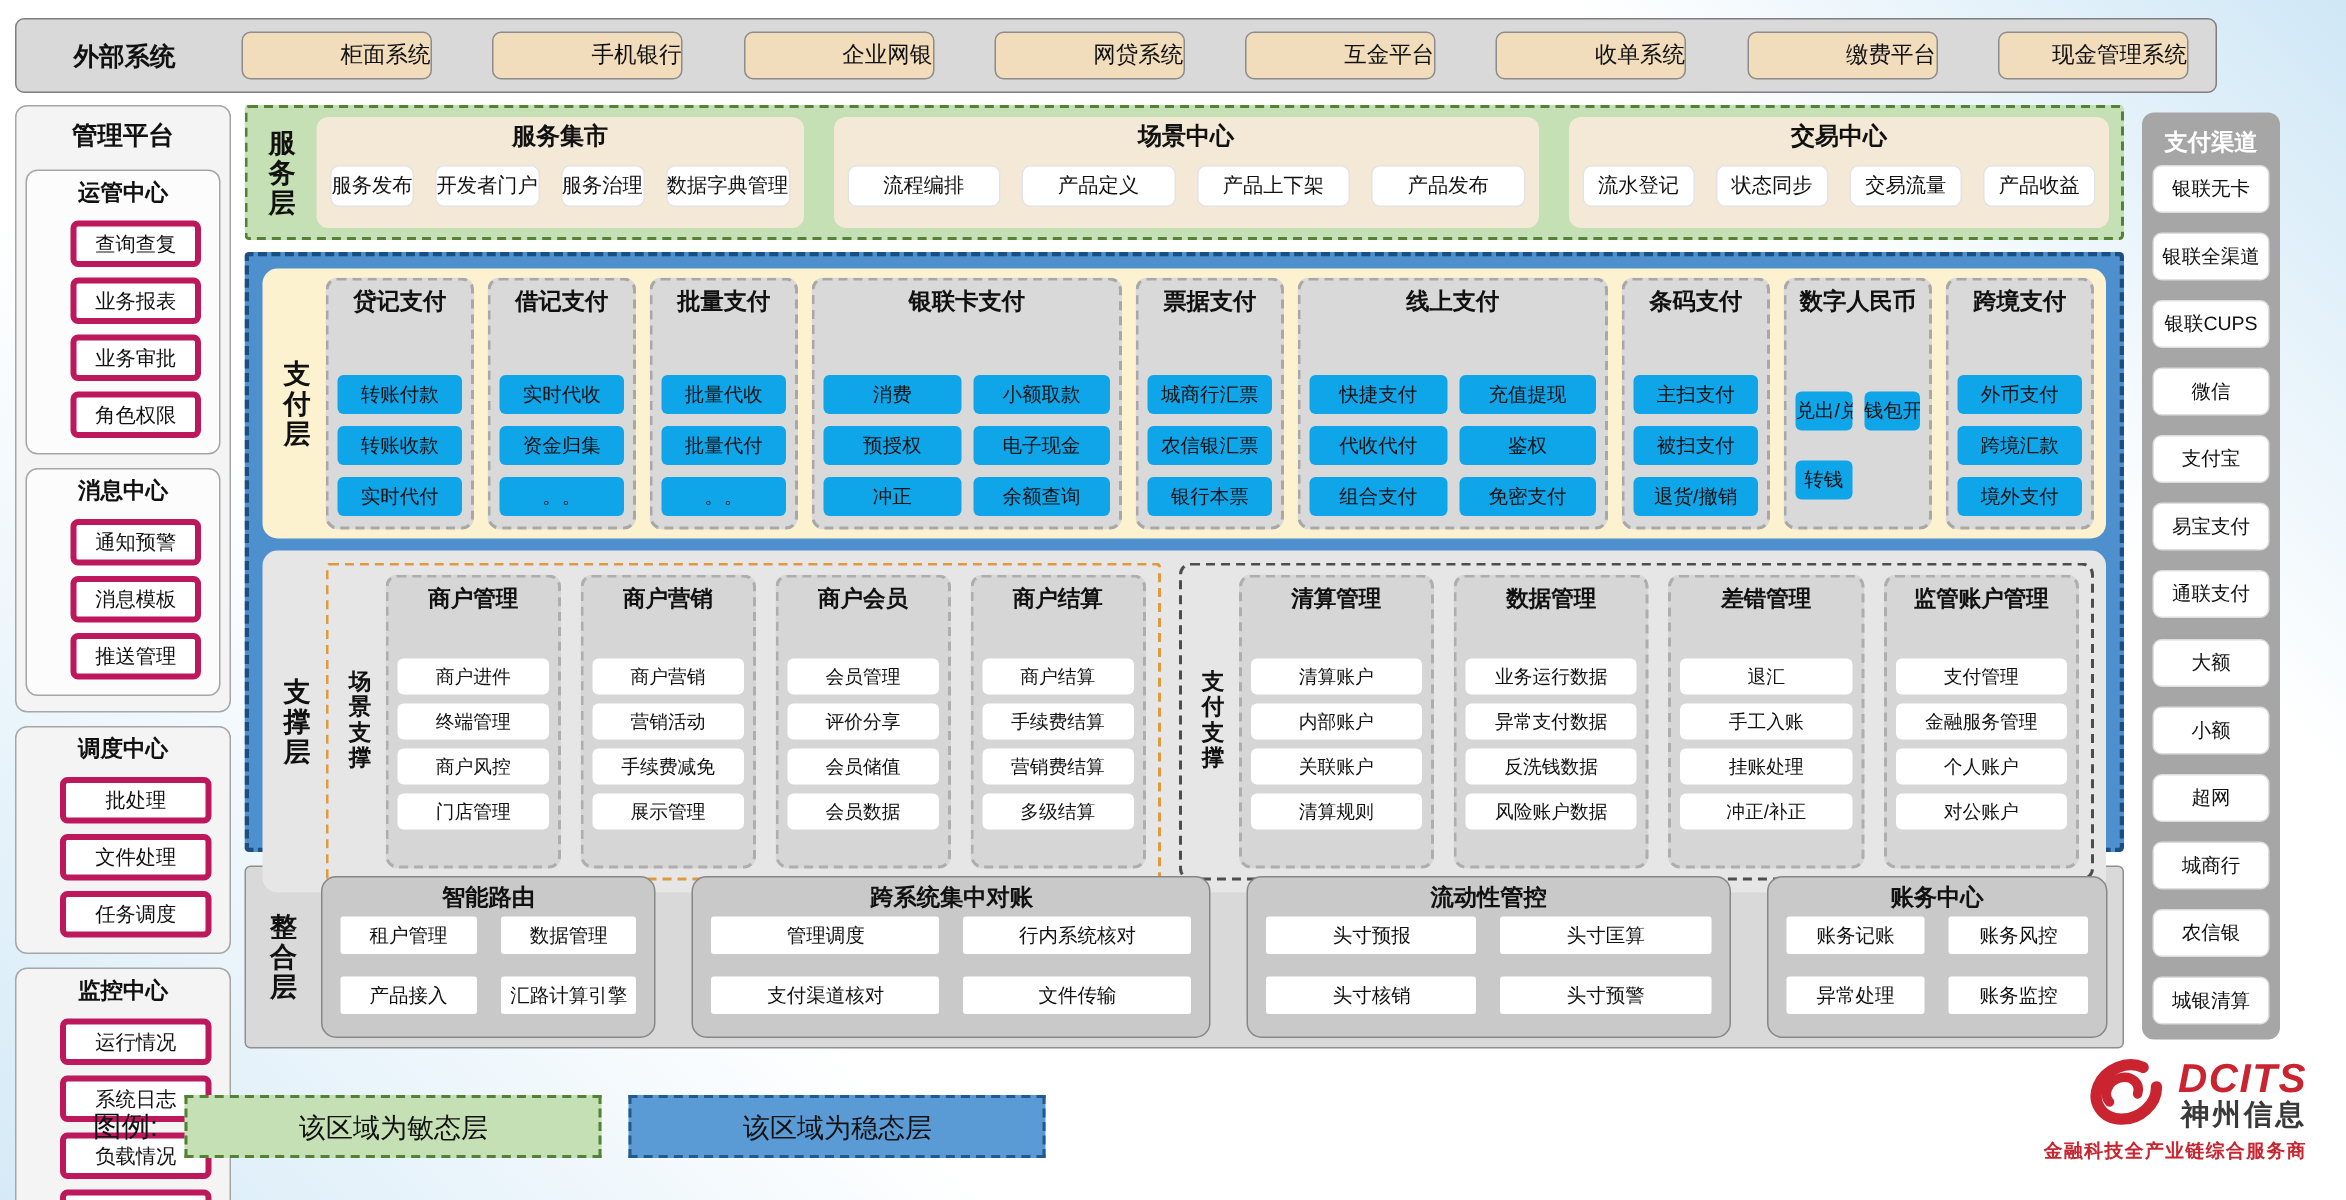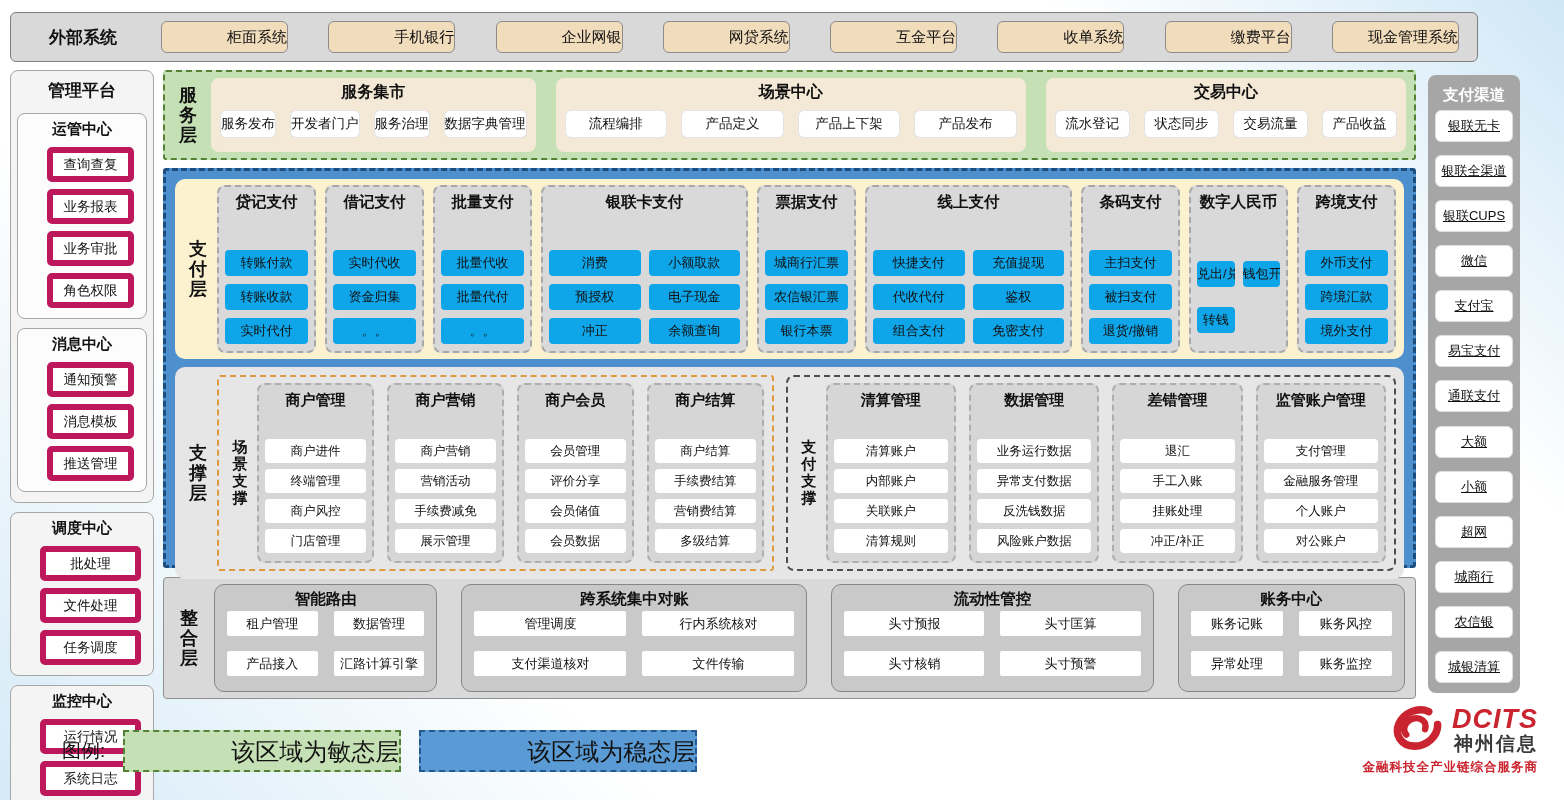--- a/index.html
+++ b/index.html
@@ -16,21 +16,21 @@
            background:#f1dcbc;border:1px solid #8c8c8c;border-radius:6px;box-sizing:border-box;}
   
   .left-sidebar{position:absolute;left:10px;top:70px;width:144px;height:628px;display:flex;
                 flex-direction:column;box-sizing:border-box;}
   .mgmt-panel-a{background:#f4f4f4;border:1px solid #a6a6a6;border-radius:8px;padding:4px 6px 10px;}
   .mgmt-title{font-weight:bold;font-size:17px;text-align:center;padding:4px 0 2px;}
   .mgmt-group{background:#fcfcfc;border:1px solid #a6a6a6;border-radius:8px;
               padding:4px 12px 10px;margin-top:9px;}
   .mgmt-standalone{margin-top:9px;background:#f4f4f4;}
   .mgmt-group-title{font-weight:bold;font-size:15px;text-align:center;height:22px;line-height:22px;}
-  .mgmt-btn{height:23px;line-height:23px;margin-top:7px;background:#fff;border:6px solid #be185d;
+  .mgmt-btn{height:23px;line-height:23px;margin-top:7px;background:#fff;border:4px solid #be185d;
             border-radius:5px;text-align:center;font-size:13.5px;margin-left:17px;}
   
   .main{position:absolute;left:163px;top:70px;width:1253px;}
   .vlabel{display:flex;align-items:center;justify-content:center;flex:0 0 30px;}
   .vlabel span{display:inline-block;width:1.05em;word-break:break-all;line-height:1.12;
                font-weight:bold;font-size:18px;text-align:center;}
   .vlabel-sub{flex:0 0 26px;}
   .vlabel-sub span{font-size:15px;}
   
   .service-layer{height:90px;background:#c5e0b4;border:2px dashed #538135;border-radius:3px;
@@ -57,48 +57,48 @@
   .pay-btn{background:#0ea5e9;border-radius:4px;height:26px;line-height:26px;text-align:center;
            font-size:13px;white-space:nowrap;overflow:hidden;}
   .support-panel{flex:1;background:#e7e6e6;border-radius:10px;display:flex;padding:8px;
                  gap:4px;box-sizing:border-box;}
   .support-groups{flex:1;display:flex;gap:12px;}
   .sup-group{display:flex;padding:6px 8px;gap:4px;box-sizing:border-box;}
   .sup-group-orange{border:2px dashed #e09a3e;border-radius:3px;flex:1;}
   .sup-group-dark{border:2px dashed #4d4d4d;border-radius:8px;flex:1.1;}
   .sup-cols{flex:1;display:flex;gap:13px;}
   .sup-col{flex:1;background:#d6d6d6;border:2px dashed #aeaeae;border-radius:8px;
-           padding:3px 6px 8px;display:flex;flex-direction:column;box-sizing:border-box;gap:28px;}
+           padding:3px 6px 24px;display:flex;flex-direction:column;box-sizing:border-box;gap:28px;}
   .sup-title{text-align:center;font-weight:bold;font-size:15px;height:23px;line-height:23px;
              white-space:nowrap;}
   .sup-items{flex:1;display:flex;flex-direction:column;justify-content:space-evenly;gap:6px;}
   .sup-btn{background:#fff;border-radius:4px;height:24px;line-height:24px;text-align:center;
            font-size:12.5px;white-space:nowrap;overflow:hidden;}
   
   .integration-layer{margin-top:9px;height:122px;background:#d9d9d9;border:1px solid #8f8f8f;
                      border-radius:4px;display:flex;padding:6px 10px;gap:10px;box-sizing:border-box;}
   .int-sections{flex:1;display:flex;gap:24px;}
   .int-section{background:#c9c9c9;border:1px solid #878787;border-radius:10px;
                padding:2px 12px 9px;display:flex;flex-direction:column;box-sizing:border-box;}
   .int-title{text-align:center;font-weight:bold;font-size:15.5px;height:24px;line-height:24px;}
   .int-items{flex:1;display:grid;grid-template-columns:1fr 1fr;gap:8px 16px;}
   .int-btn{background:#fff;height:25px;line-height:25px;text-align:center;font-size:13px;
            border-radius:2px;white-space:nowrap;overflow:hidden;}
   
   .right-sidebar{position:absolute;left:1428px;top:75px;width:92px;height:618px;background:#a6a6a6;
                  border-radius:8px;padding:8px 7px 10px;box-sizing:border-box;display:flex;
                  flex-direction:column;}
   .channel-title{color:#fff;font-weight:bold;font-size:15.5px;text-align:center;margin:2px 0 4px;}
-  .channel-items{flex:1;display:flex;flex-direction:column;justify-content:space-between;text-decoration:underline;}
+  .channel-items{flex:1;display:flex;flex-direction:column;justify-content:space-between;}
   .chan-btn{background:#fff;border-radius:6px;height:30px;line-height:30px;text-align:center;
             font-size:13px;border:1px solid #dedede;white-space:nowrap;}
   
   .legend-row{position:absolute;left:62px;top:730px;display:flex;align-items:center;gap:18px;}
   .legend-label{font-size:19px;}
-  .legend-box{width:278px;height:42px;line-height:40px;text-align:right;font-size:24px;
+  .legend-box{width:278px;height:42px;line-height:40px;text-align:center;font-size:18px;
               box-sizing:border-box;}
   .legend-green{background:#c5e0b4;border:2px dashed #538135;}
   .legend-blue{background:#5b9bd5;border:2px dashed #24598f;}
   
   .logo{position:absolute;right:26px;top:704px;width:228px;text-align:right;}
   .logo-top{display:flex;align-items:center;justify-content:flex-end;gap:6px;}
   .logo-name{font-size:27px;font-weight:bold;font-style:italic;color:#c9242f;line-height:1;
              letter-spacing:1px;}
   .logo-company{font-size:19px;font-weight:bold;color:#3a3a3a;letter-spacing:2px;line-height:1.15;}
   .logo-tagline{font-size:12.5px;font-weight:bold;color:#c9242f;margin-top:3px;letter-spacing:1px;

